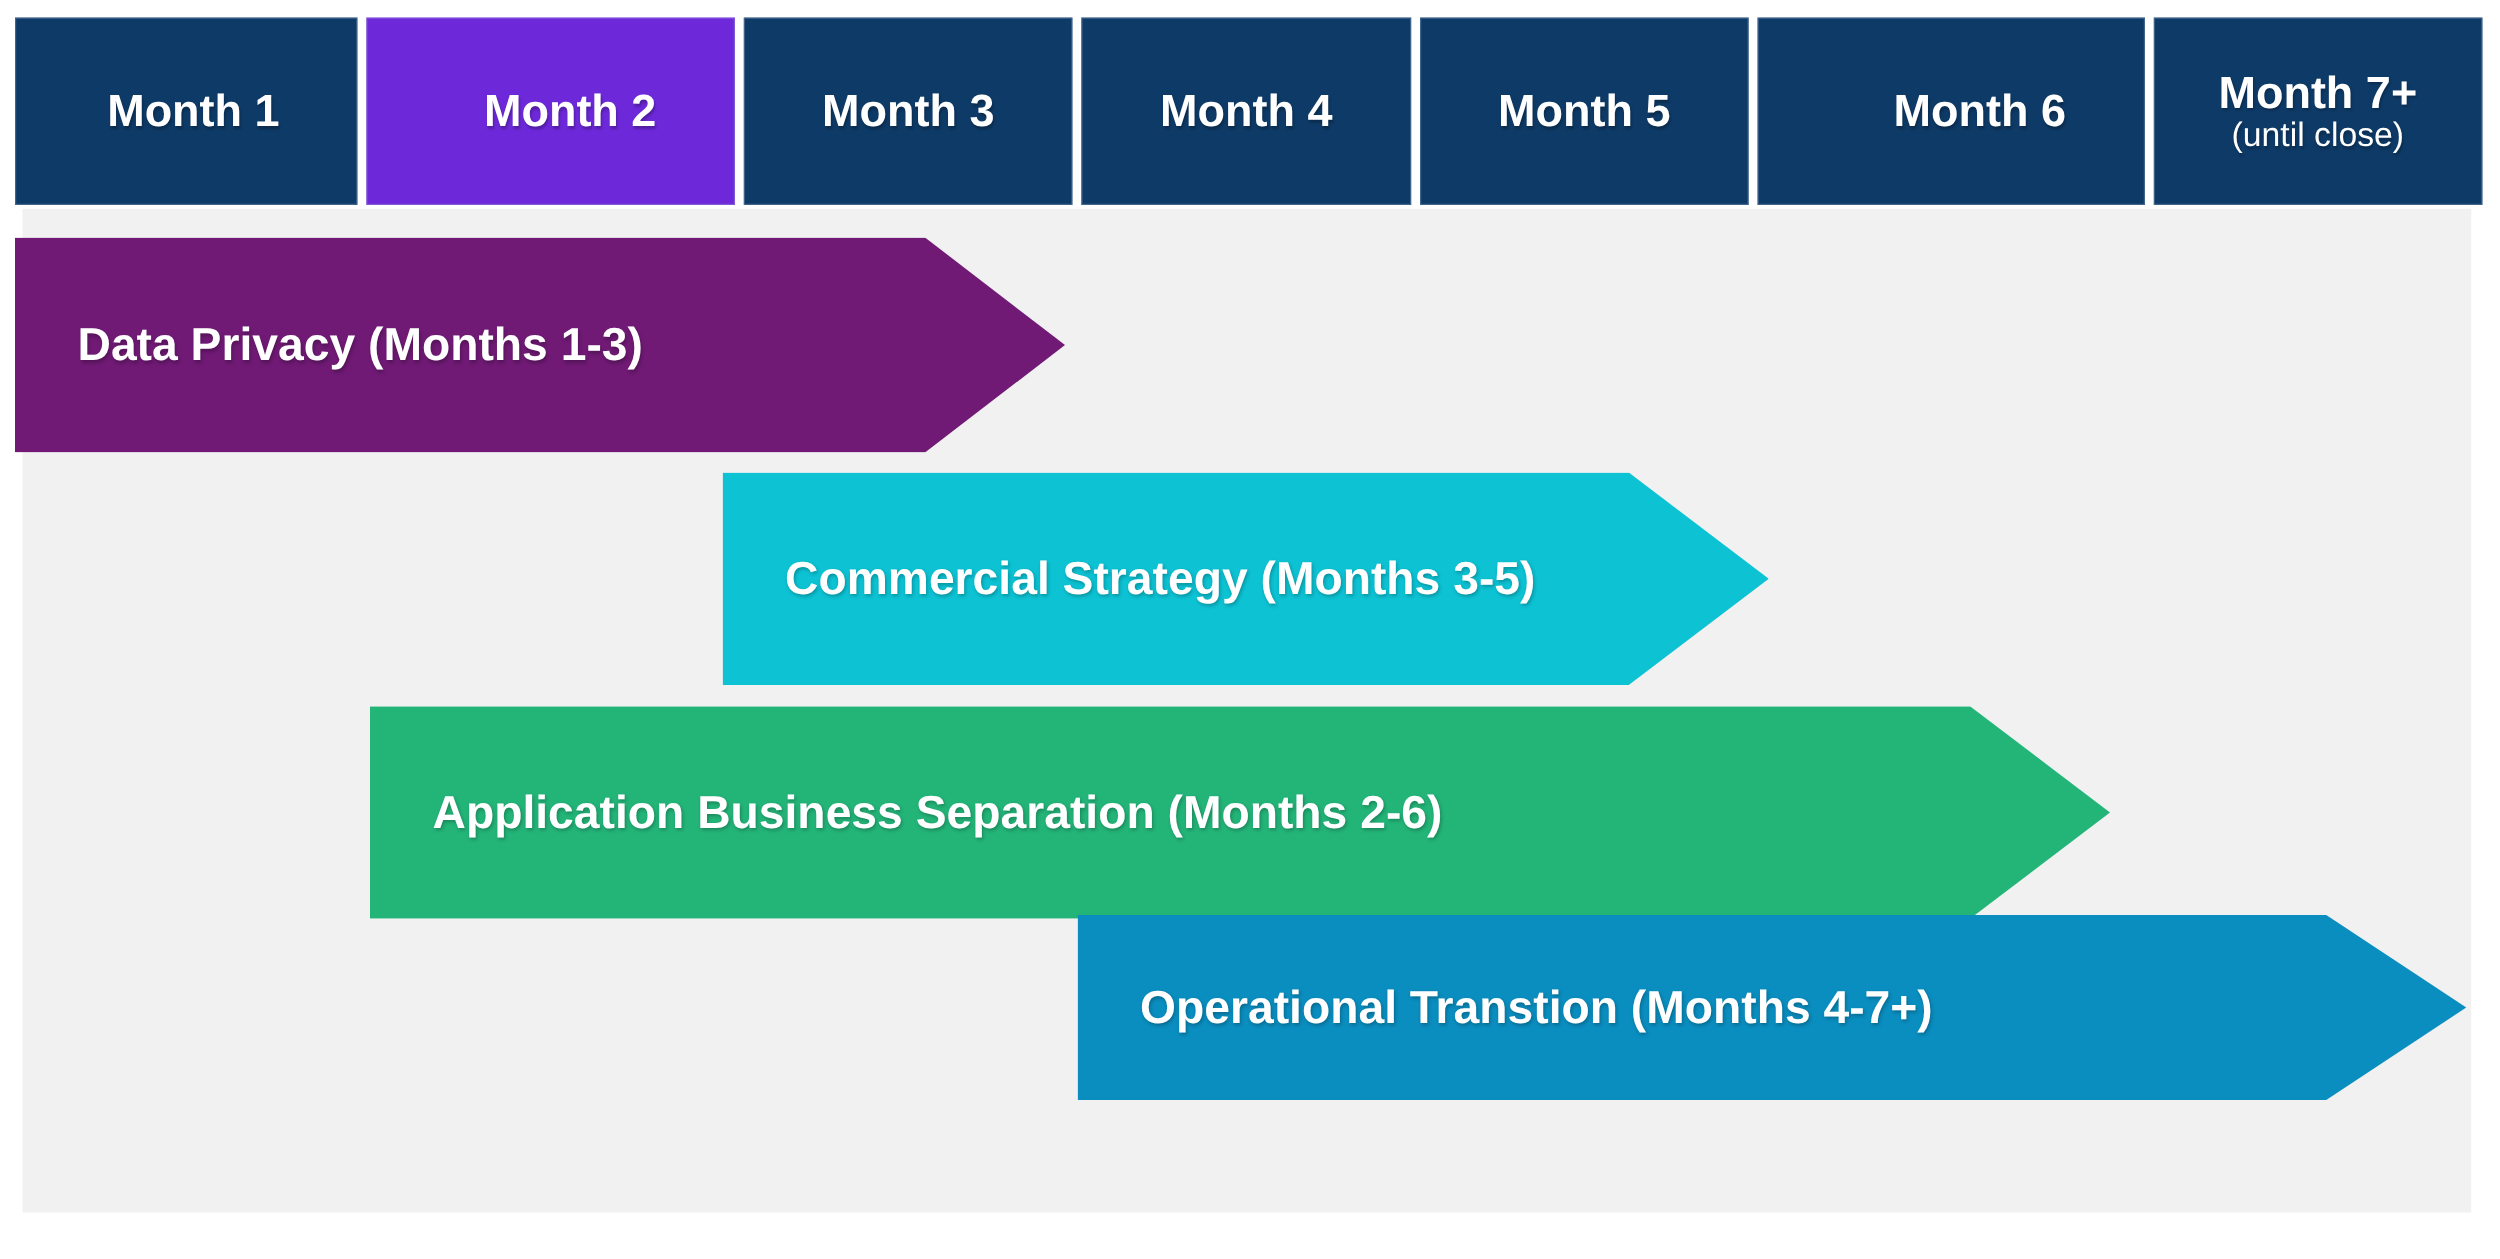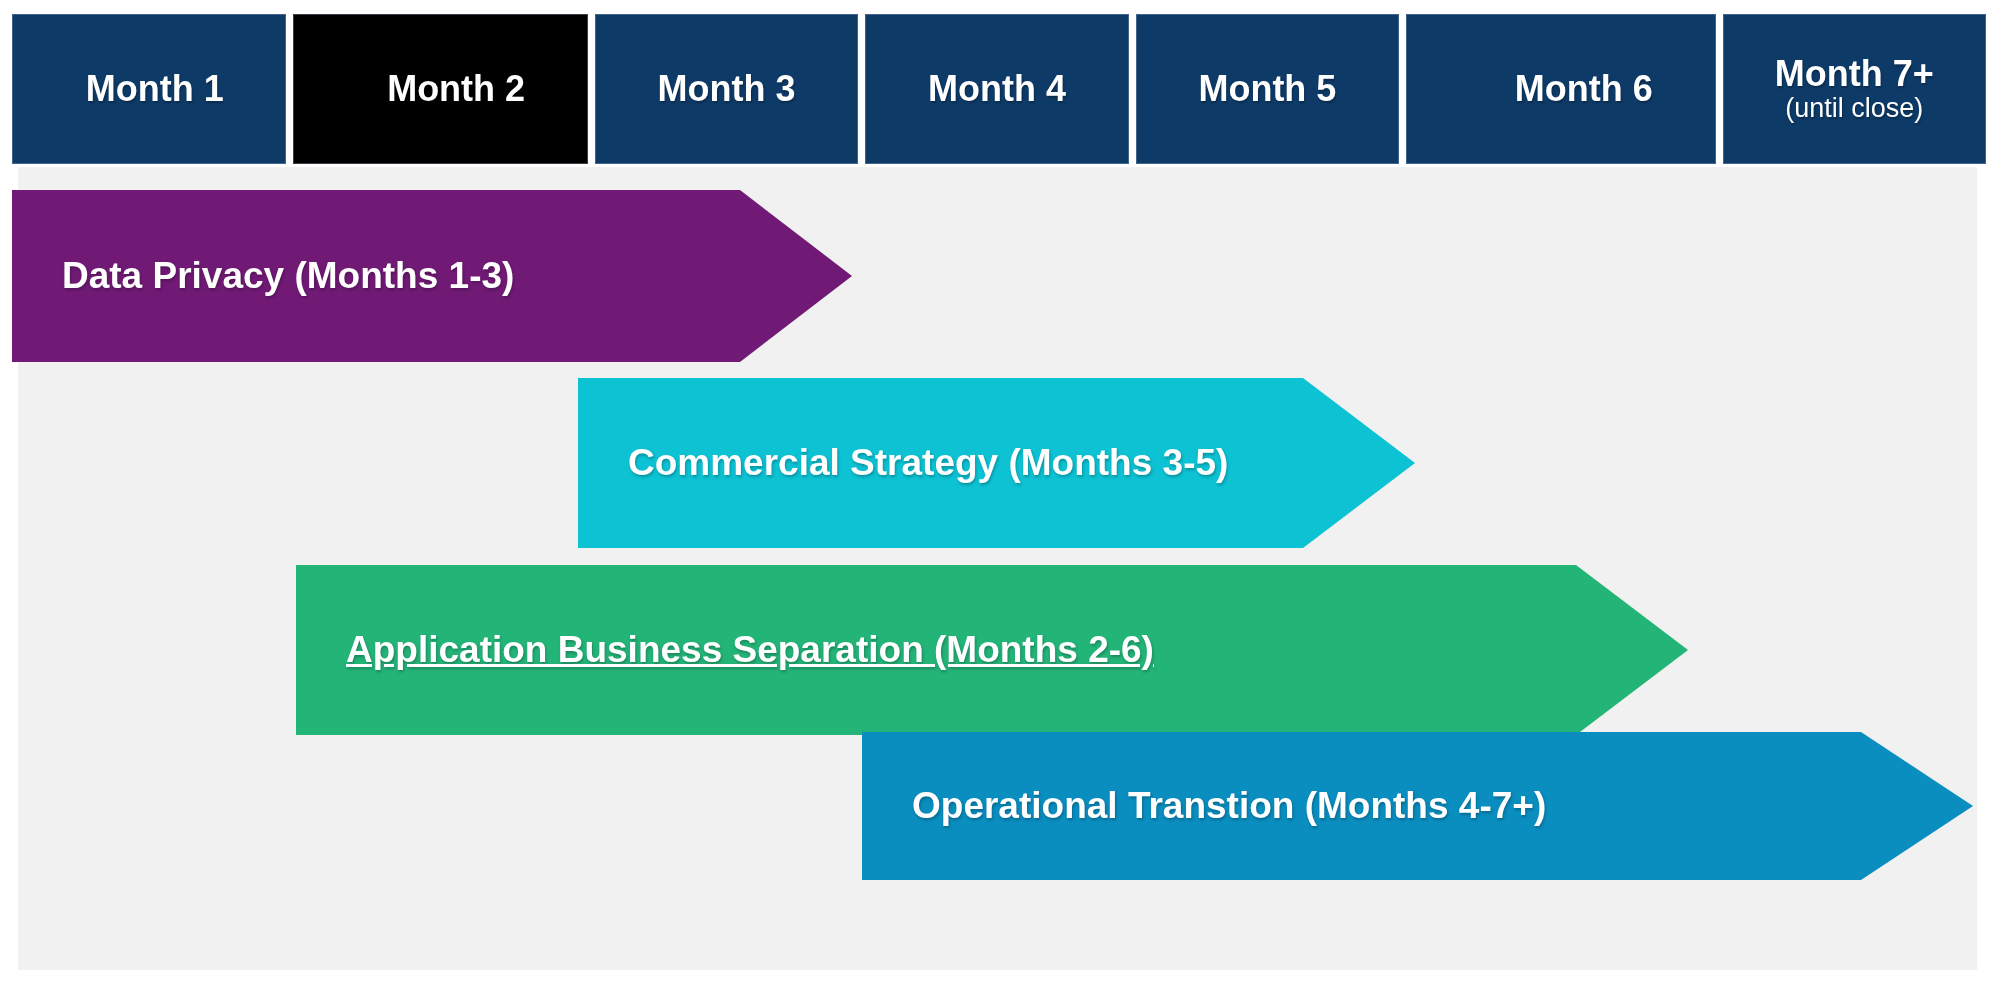--- a/index.html
+++ b/index.html
@@ -58,35 +58,35 @@
     font-size:37px;
     font-weight:bold;
     padding-left:50px;
     box-sizing:border-box;
     clip-path:polygon(0 0, calc(100% - 112px) 0, 100% 50%, calc(100% - 112px) 100%, 0 100%);
     text-shadow:1px 2px 3px rgba(0,0,0,0.25);
     white-space:nowrap;
   }
   .task-1{ left:12px;  top:190px; width:840px;  height:172px; }
   .task-2{ left:578px; top:378px; width:837px;  height:170px; }
-  .task-3{ left:296px; top:565px; width:1392px; height:170px;text-decoration:underline; }
+  .task-3{ left:296px; top:565px; width:1392px; height:170px; }
   .task-4{ left:862px; top:732px; width:1111px; height:148px; }
 </style>
 </head>
 <body>
 
 <div class="page" style="background: rgb(255, 255, 255);">
 
   <div class="gray-panel" style="background: rgb(241, 241, 242);"></div>
 
   <div class="month-header">
     <div class="month-cell" style="background: rgb(14, 58, 103); color: rgb(255, 255, 255); padding-left: 11px;">
       <span class="month-label">Month 1</span>
     </div>
-    <div class="month-cell" style="background: #000000; color: rgb(255, 255, 255); padding-left: 31px;">
+    <div class="month-cell" style="background: #6d28d9; color: rgb(255, 255, 255); padding-left: 31px;">
       <span class="month-label">Month 2</span>
     </div>
     <div class="month-cell" style="background: rgb(14, 58, 103); color: rgb(255, 255, 255);">
       <span class="month-label">Month 3</span>
     </div>
     <div class="month-cell" style="background: rgb(14, 58, 103); color: rgb(255, 255, 255);">
       <span class="month-label">Month 4</span>
     </div>
     <div class="month-cell" style="background: rgb(14, 58, 103); color: rgb(255, 255, 255);">
       <span class="month-label">Month 5</span>

